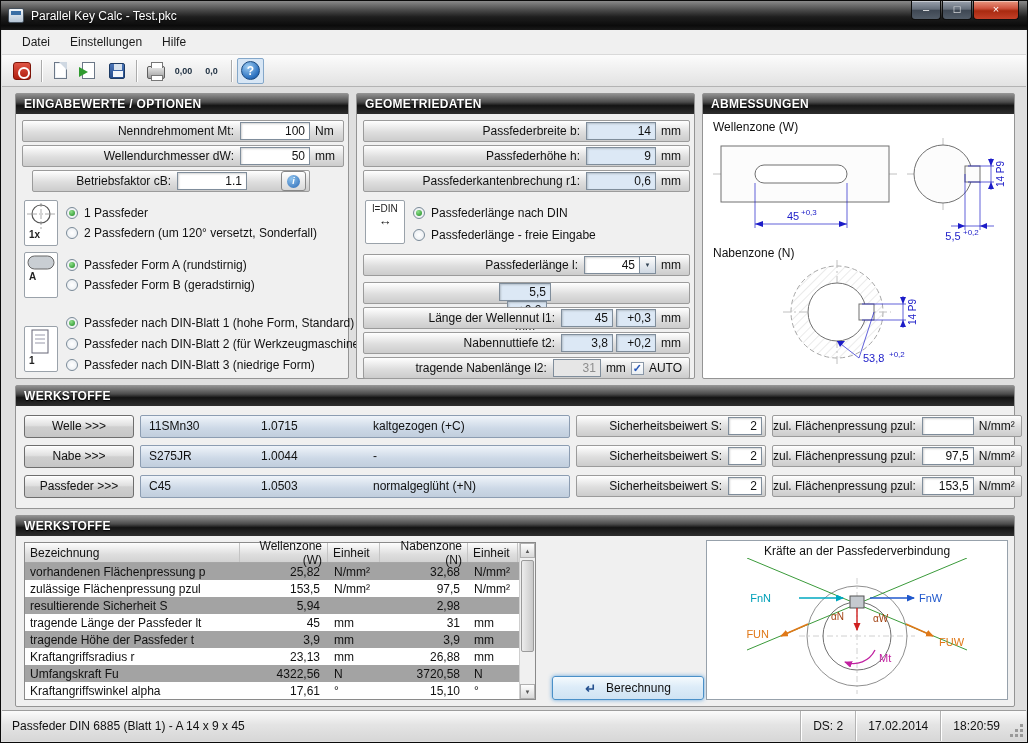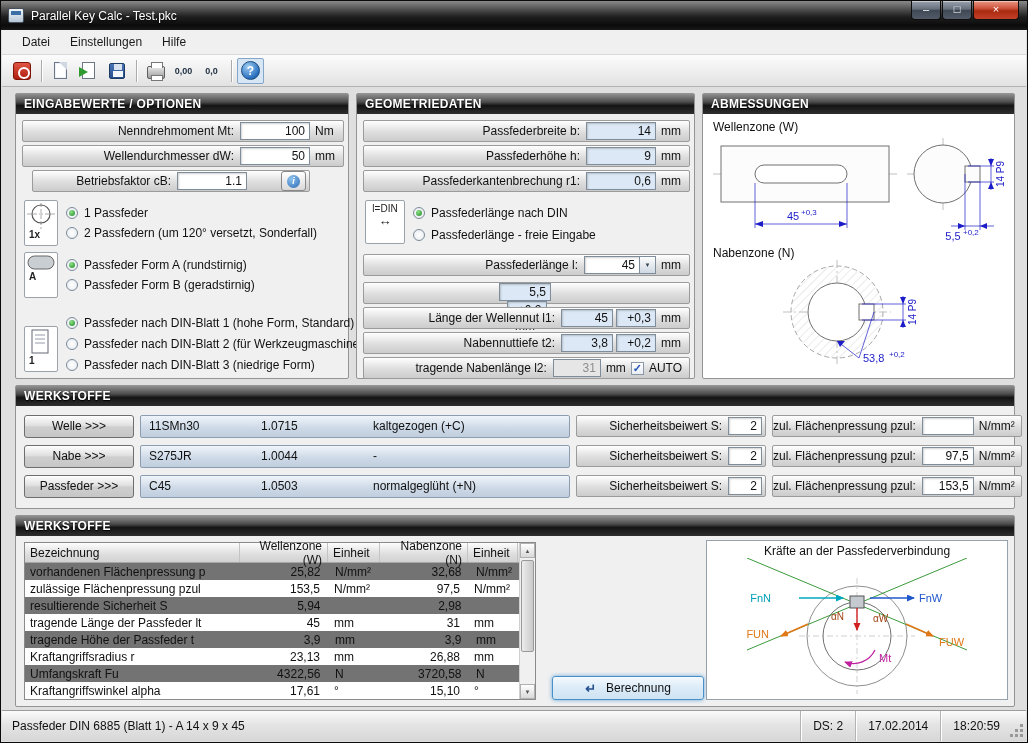--- a/index.html
+++ b/index.html
@@ -104,21 +104,21 @@
   .sbar { width: 190px; flex: none; } .pbar { flex: 1; }
   .unit-w { width: 44px; }
 
   
   .rtable { position: absolute; left: 8px; top: 26px; width: 512px; height: 158px; background: #fff;
     border: 1px solid #8a8a8a; font-size: 12px; color: #111; }
   .thead { display: flex; height: 20px; background: linear-gradient(#fdfdfd, #dedede 60%, #d2d2d2);
     border-bottom: 1px solid #a6a6a6; }
   .thead span { display: flex; align-items: center; padding: 0 5px; border-right: 1px solid #c4c4c4; height: 100%; }
   .trow { display: flex; height: 17px; align-items: center; width: 495px; }
-  .trow.odd { background: #737373; justify-content: space-between; }
+  .trow.odd { background: #a3a3a3; }
   .c0 { width: 215px; padding: 0 5px; white-space: nowrap; overflow: hidden; }
   .c1 { width: 88px; text-align: right; padding-right: 8px; }
   .c2 { width: 52px; padding-left: 6px; }
   .c3 { width: 88px; text-align: right; padding-right: 8px; }
   .c4 { width: 50px; padding-left: 6px; }
   .vscroll { position: absolute; right: 0; top: 0; bottom: 0; width: 16px; background: #f0f0f0; border-left: 1px solid #cfcfcf; }
   .sbtn { height: 15px; background: linear-gradient(#fefefe,#d9d9d9); border: 1px solid #b0b0b0;
     font-size: 6px; color: #555; display: flex; align-items: center; justify-content: center; }
   .sbtn.bottom { position: absolute; bottom: 0; left: 0; right: 0; }
   .sthumb { position: absolute; left: 1px; right: 1px; top: 17px; height: 92px;

